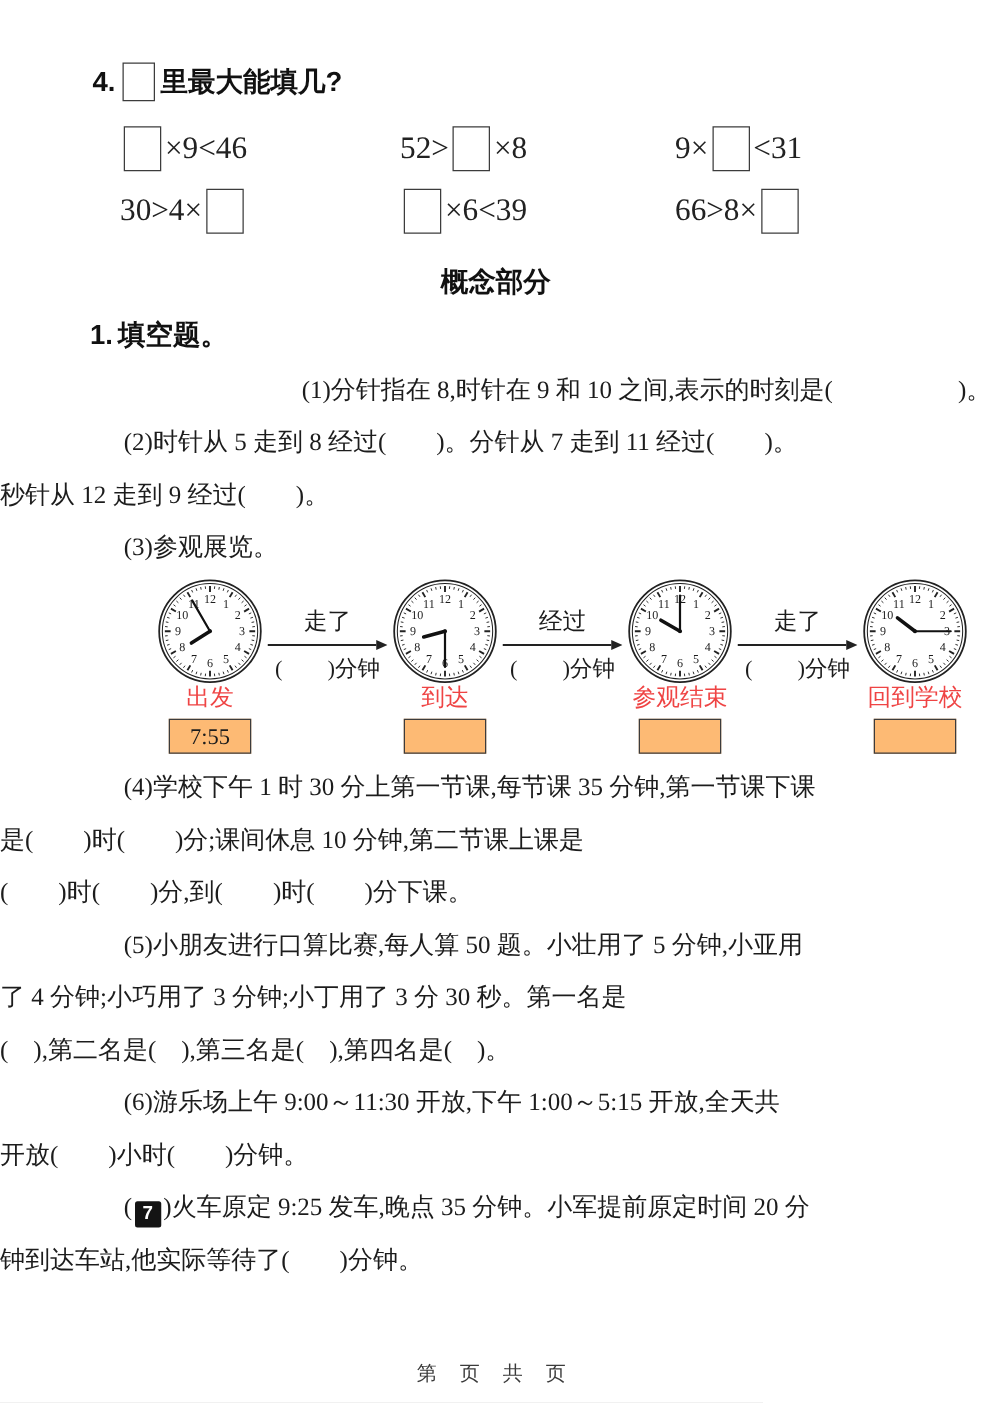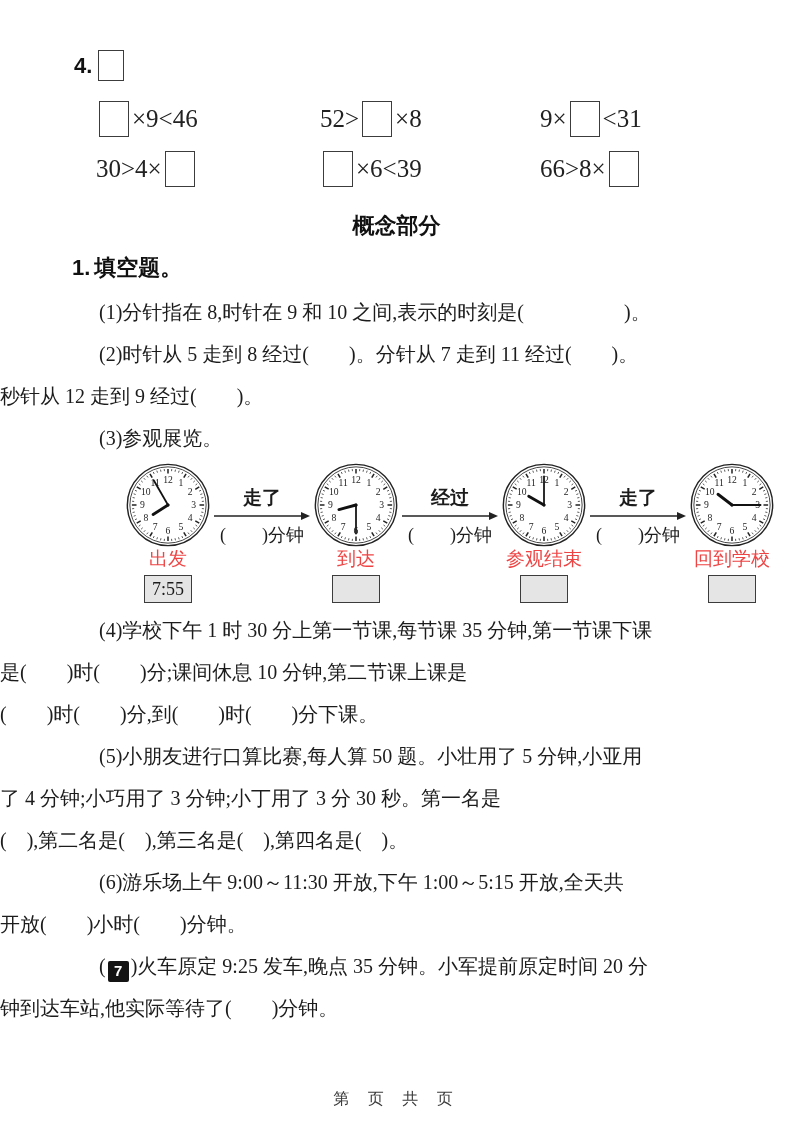--- a/index.html
+++ b/index.html
@@ -34,62 +34,63 @@
   }
   .q1-title {
     margin:12px 0 0 72px; font-size:22px; color:#111;
     font-family:"Liberation Sans","DejaVu Sans",sans-serif; font-weight:700;
   }
   .q1-title .qnum { margin-right:4px; }
   
   .line { font-size:20px; line-height:42px; white-space:nowrap; color:#1c1c1c; }
   .l1 { margin-left:99px; }
   .l2 { }
-  .first-item { margin-top:8px; }
+  .first-item { margin-top:8px;text-align:right; }
   .boxed-num {
     display:inline-flex; width:21px; height:21px; margin:0 2px;
     background:#141414; color:#fff; align-items:center; justify-content:center;
     font-size:15px; font-weight:700; border-radius:2px; vertical-align:-3px;
     font-family:"Liberation Sans","DejaVu Sans",sans-serif;
   }
   
   .clock-strip {
     margin:4px 0 6px 126px; display:flex; align-items:flex-start;
   }
   .clock-group { display:flex; flex-direction:column; align-items:center; flex:none; }
   .clock-svg { display:block; }
   .clock-label { font-size:19px; line-height:24px; color:#ef4444; margin-top:0; }
   .time-box {
-    margin-top:4px; width:48px; height:28px; border:1.7px solid #3c3c3c;
+    margin-top:4px; width:66px; height:28px; border:1.7px solid #3c3c3c;
     display:flex; align-items:center; justify-content:center;
-    font-size:18px; color:#1c1c1c; background:#e5e5e5;
+    font-size:18px; color:#1c1c1c; background:#fdba74;
   }
   .arrow-col {
     display:flex; flex-direction:column; align-items:center;
     margin-top:24px; flex:none; width:104px;
   }
-  .arrow-word { font-size:19px; font-weight:700; line-height:22px; color:#1c1c1c; }
+  .arrow-word { font-size:19px; font-weight:400; line-height:22px; color:#1c1c1c; }
   .arrow-svg { display:block; margin:2px 0; }
   .arrow-blank { font-size:18px; line-height:24px; color:#1c1c1c; white-space:nowrap; }
   
   .page-footer {
     position:absolute; bottom:12px; left:0; width:100%; text-align:center;
     font-size:16px; letter-spacing:7px; color:#3a3a3a;
     font-family:"Liberation Sans","DejaVu Sans",sans-serif;
   }
 </style>
 </head>
 <body>
 
 <div class="page">
 
   <section>
     <div class="q4-title">
       <span class="qnum">4.</span>
       <span class="fill-box title-box"></span>
+      <span>里最大能填几?</span>
     </div>
     <div class="q4-grid">
         <div class="expr">
           <span class="fill-box"></span>
           <span>×9&lt;46</span>
         </div>
         <div class="expr">
           <span>52&gt;</span>
           <span class="fill-box"></span>
           <span>×8</span>

